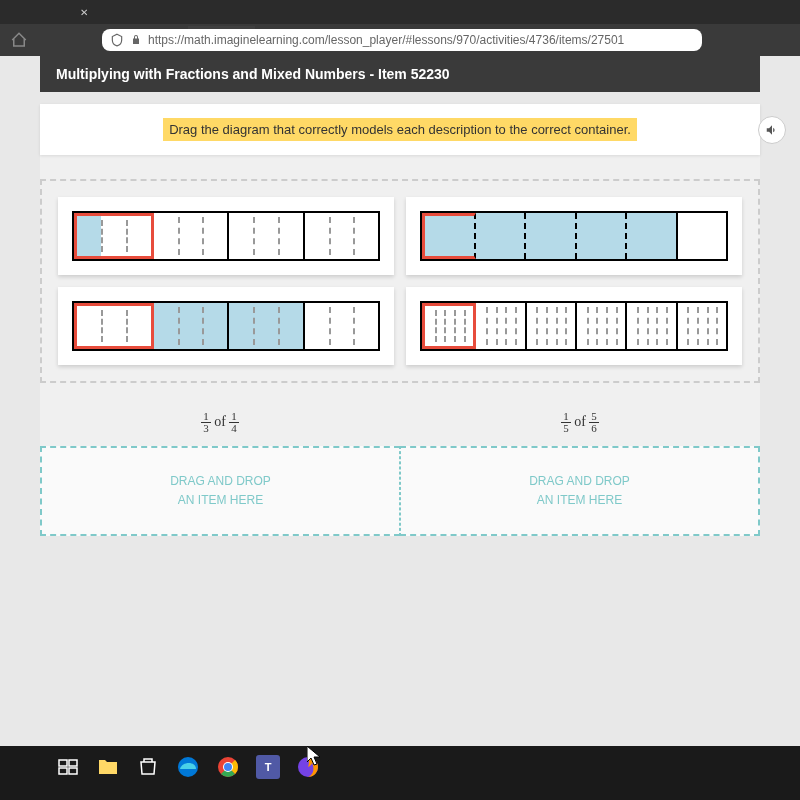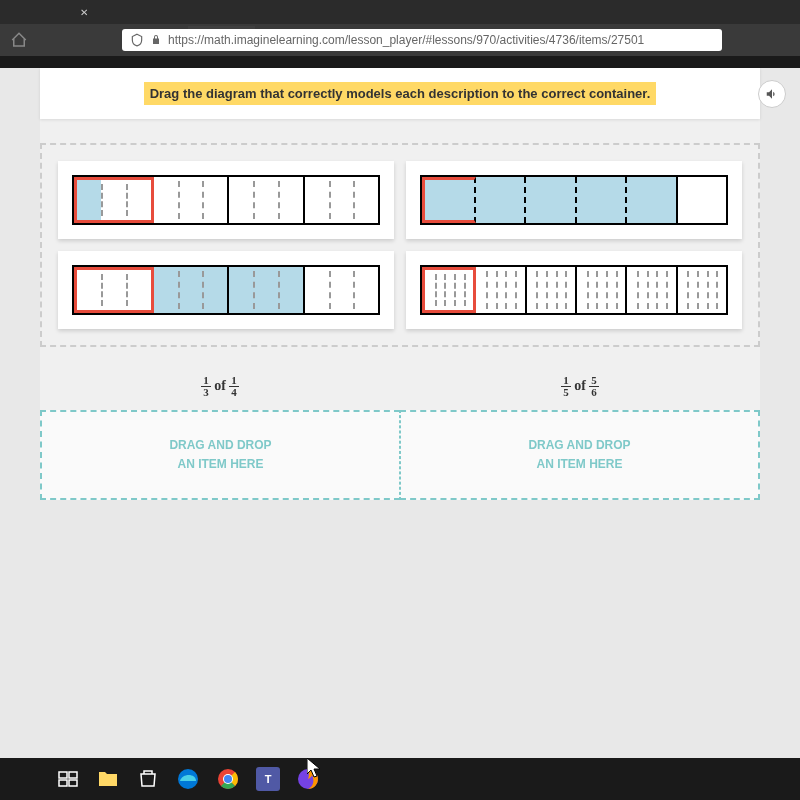--- a/index.html
+++ b/index.html
@@ -4,31 +4,31 @@
   <style>
     * { margin: 0; padding: 0; box-sizing: border-box; }
     body { width: 800px; height: 800px; font-family: Arial, sans-serif; background: #1a1a1a; overflow: hidden; }
     
     .browser-bar { background: #2b2b2b; height: 24px; display: flex; align-items: center; }
     .tab { background: #404040; color: #ccc; padding: 4px 12px; font-size: 11px; display: flex; align-items: center; gap: 10px; margin-left: 100px; margin-top: 48px; }
     .tab-close { color: #999; font-size: 10px; }
     
     .url-bar { background: #3a3a3a; height: 32px; display: flex; align-items: center; padding: 0 10px; gap: 10px; }
     .home-btn { width: 18px; height: 18px; display: flex; align-items: center; justify-content: center; color: #888; }
-    .url-field { display: flex; align-items: center; background: #fff; height: 22px; flex: 1; border-radius: 3px; padding: 0 8px; gap: 6px; font-size: 12px; color: #555; max-width: 600px; margin-left: 84px; }
+    .url-field { display: flex; align-items: center; background: #fff; height: 22px; flex: 1; border-radius: 8px; padding: 0 8px; gap: 6px; font-size: 12px; color: #555; max-width: 600px; margin-left: 64px; }
     .shield-icon { width: 14px; height: 14px; color: #666; }
     .lock-icon { width: 12px; height: 12px; color: #666; }
     .url-text { color: #666; font-size: 12px; }
     
     .viewport { background: #e8e8e8; height: 690px; position: relative; }
     .page-container { width: 720px; margin: 0 auto; }
     
     .lesson-header { background: #3a3a3a; color: #fff; padding: 10px 16px; font-size: 14px; font-weight: bold; }
     
-    .content-area { background: #f0f0f0; position: relative; font-weight: bold; }
+    .content-area { background: #f0f0f0; position: relative; }
     
     .instruction-bar { background: #fff; margin: 12px 0; padding: 14px; box-shadow: 0 1px 3px rgba(0,0,0,0.1); text-align: center; position: relative; }
     .instruction-text { display: inline-block; background: #ffd966; color: #333; font-size: 13px; padding: 4px 6px; }
     .speaker-btn { position: absolute; right: -26px; top: 12px; width: 28px; height: 28px; border-radius: 50%; background: #fff; border: 1px solid #ccc; display: flex; align-items: center; justify-content: center; color: #555; }
     
     .diagrams-container { border: 2px dashed #ccc; padding: 16px; margin: 24px 0 12px; display: grid; grid-template-columns: 1fr 1fr; gap: 12px; }
     .diagram-card { background: #fff; box-shadow: 0 2px 4px rgba(0,0,0,0.15); padding: 14px; }
     
     .fraction-bar { display: flex; height: 50px; border: 2px solid #000; }
     .segment { flex: 1; border-right: 2px solid #000; position: relative; }
@@ -75,20 +75,21 @@
       </svg>
     <svg class="lock-icon" viewBox="0 0 24 24" fill="currentColor">
         <path d="M12 2a4 4 0 0 0-4 4v3H6v11h12V9h-2V6a4 4 0 0 0-4-4zm-2 4a2 2 0 1 1 4 0v3h-4V6z"></path>
       </svg>
     <span class="url-text">https://math.imaginelearning.com/lesson_player/#lessons/970/activities/4736/items/27501</span>
   </div>
 </div>
 
 <div class="viewport">
   <div class="page-container">
+    <div class="lesson-header">Multiplying with Fractions and Mixed Numbers - Item 52230</div>
 
     <div class="content-area">
       <div class="instruction-bar">
         <span class="instruction-text">Drag the diagram that correctly models each description to the correct container.</span>
         <div class="speaker-btn">
           <svg width="14" height="14" viewBox="0 0 24 24" fill="currentColor">
               <path d="M3 9v6h4l5 5V4L7 9H3zm13.5 3a4.5 4.5 0 0 0-2.5-4v8a4.5 4.5 0 0 0 2.5-4z"></path>
             </svg>
         </div>
       </div>

